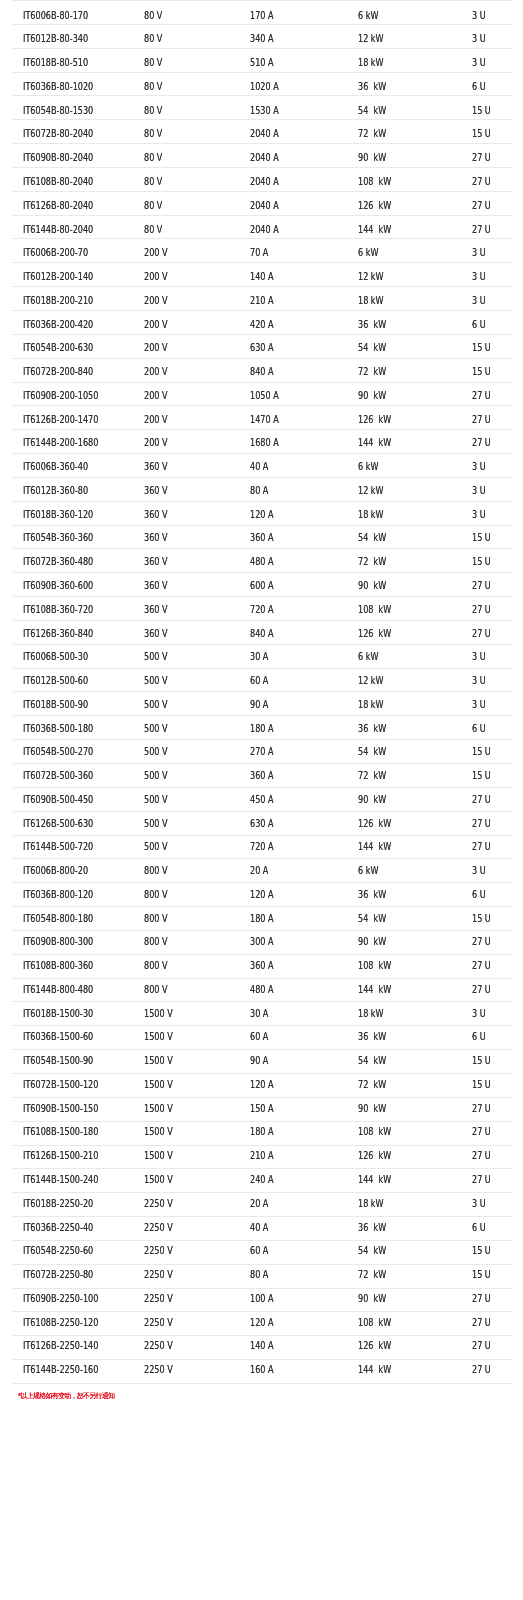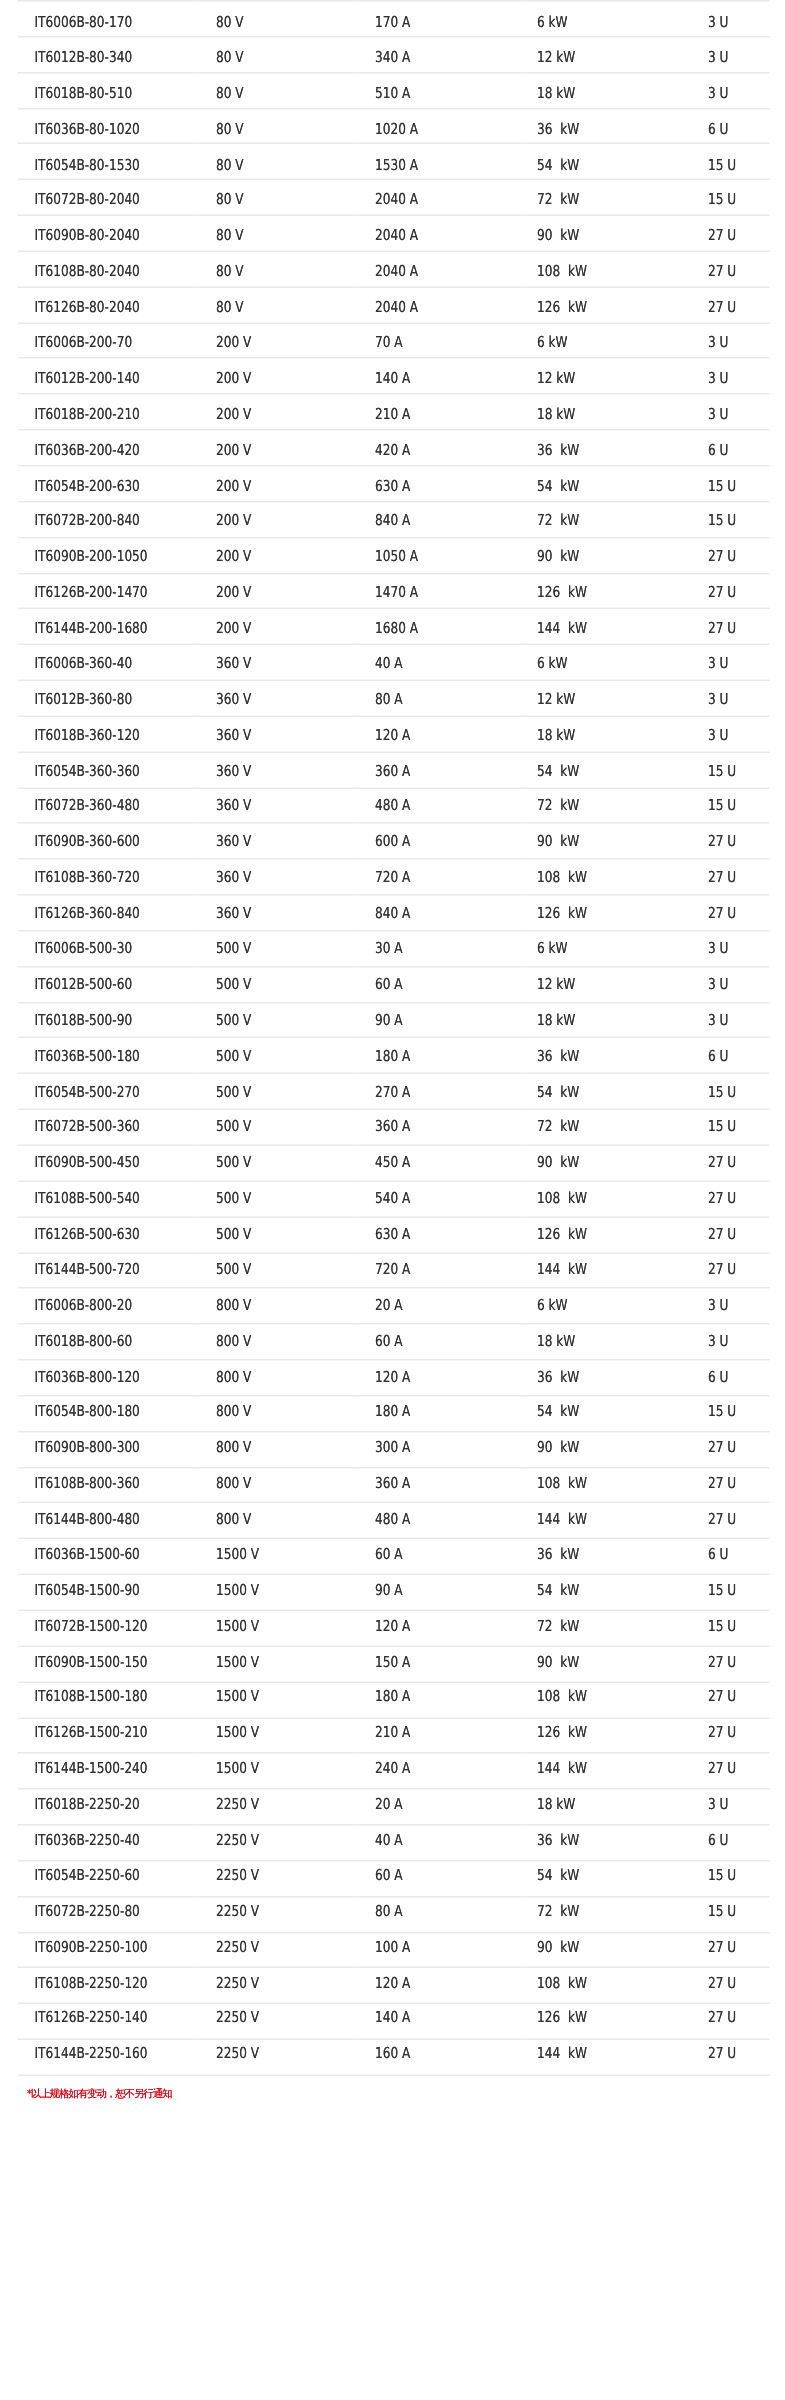--- a/index.html
+++ b/index.html
@@ -90,20 +90,27 @@
           <td class="col-rack_height"><span style="top: 9.11px;">27 U</span></td>
         </tr>
         <tr>
           <td class="col-model"><span style="top: 9.04px;">IT6126B-80-2040</span></td>
           <td class="col-voltage"><span style="top: 9.04px;">80 V</span></td>
           <td class="col-current"><span style="top: 9.04px;">2040 A</span></td>
           <td class="col-power"><span style="top: 9.04px;">126  kW</span></td>
           <td class="col-rack_height"><span style="top: 9.04px;">27 U</span></td>
         </tr>
         <tr>
+          <td class="col-model"><span style="top: 8.97px;">IT6144B-80-2040</span></td>
+          <td class="col-voltage"><span style="top: 8.97px;">80 V</span></td>
+          <td class="col-current"><span style="top: 8.97px;">2040 A</span></td>
+          <td class="col-power"><span style="top: 8.97px;">144  kW</span></td>
+          <td class="col-rack_height"><span style="top: 8.97px;">27 U</span></td>
+        </tr>
+        <tr>
           <td class="col-model"><span style="top: 8.9px;">IT6006B-200-70</span></td>
           <td class="col-voltage"><span style="top: 8.9px;">200 V</span></td>
           <td class="col-current"><span style="top: 8.9px;">70 A</span></td>
           <td class="col-power"><span style="top: 8.9px;">6 kW</span></td>
           <td class="col-rack_height"><span style="top: 8.9px;">3 U</span></td>
         </tr>
         <tr>
           <td class="col-model"><span style="top: 8.83px;">IT6012B-200-140</span></td>
           <td class="col-voltage"><span style="top: 8.83px;">200 V</span></td>
           <td class="col-current"><span style="top: 8.83px;">140 A</span></td>
@@ -258,27 +265,20 @@
           <td class="col-rack_height"><span style="top: 7.15px;">15 U</span></td>
         </tr>
         <tr>
           <td class="col-model"><span style="top: 7.08px;">IT6090B-500-450</span></td>
           <td class="col-voltage"><span style="top: 7.08px;">500 V</span></td>
           <td class="col-current"><span style="top: 7.08px;">450 A</span></td>
           <td class="col-power"><span style="top: 7.08px;">90  kW</span></td>
           <td class="col-rack_height"><span style="top: 7.08px;">27 U</span></td>
         </tr>
         <tr>
-          <td class="col-model"><span style="top: 7.01px;">IT6108B-500-540</span></td>
-          <td class="col-voltage"><span style="top: 7.01px;">500 V</span></td>
-          <td class="col-current"><span style="top: 7.01px;">540 A</span></td>
-          <td class="col-power"><span style="top: 7.01px;">108  kW</span></td>
-          <td class="col-rack_height"><span style="top: 7.01px;">27 U</span></td>
-        </tr>
-        <tr>
           <td class="col-model"><span style="top: 6.94px;">IT6126B-500-630</span></td>
           <td class="col-voltage"><span style="top: 6.94px;">500 V</span></td>
           <td class="col-current"><span style="top: 6.94px;">630 A</span></td>
           <td class="col-power"><span style="top: 6.94px;">126  kW</span></td>
           <td class="col-rack_height"><span style="top: 6.94px;">27 U</span></td>
         </tr>
         <tr>
           <td class="col-model"><span style="top: 6.87px;">IT6144B-500-720</span></td>
           <td class="col-voltage"><span style="top: 6.87px;">500 V</span></td>
           <td class="col-current"><span style="top: 6.87px;">720 A</span></td>
@@ -286,27 +286,20 @@
           <td class="col-rack_height"><span style="top: 6.87px;">27 U</span></td>
         </tr>
         <tr>
           <td class="col-model"><span style="top: 6.8px;">IT6006B-800-20</span></td>
           <td class="col-voltage"><span style="top: 6.8px;">800 V</span></td>
           <td class="col-current"><span style="top: 6.8px;">20 A</span></td>
           <td class="col-power"><span style="top: 6.8px;">6 kW</span></td>
           <td class="col-rack_height"><span style="top: 6.8px;">3 U</span></td>
         </tr>
         <tr>
-          <td class="col-model"><span style="top: 6.66px;">IT6018B-800-60</span></td>
-          <td class="col-voltage"><span style="top: 6.66px;">800 V</span></td>
-          <td class="col-current"><span style="top: 6.66px;">60 A</span></td>
-          <td class="col-power"><span style="top: 6.66px;">18 kW</span></td>
-          <td class="col-rack_height"><span style="top: 6.66px;">3 U</span></td>
-        </tr>
-        <tr>
           <td class="col-model"><span style="top: 6.59px;">IT6036B-800-120</span></td>
           <td class="col-voltage"><span style="top: 6.59px;">800 V</span></td>
           <td class="col-current"><span style="top: 6.59px;">120 A</span></td>
           <td class="col-power"><span style="top: 6.59px;">36  kW</span></td>
           <td class="col-rack_height"><span style="top: 6.59px;">6 U</span></td>
         </tr>
         <tr>
           <td class="col-model"><span style="top: 6.52px;">IT6054B-800-180</span></td>
           <td class="col-voltage"><span style="top: 6.52px;">800 V</span></td>
           <td class="col-current"><span style="top: 6.52px;">180 A</span></td>
@@ -326,20 +319,27 @@
           <td class="col-current"><span style="top: 6.31px;">360 A</span></td>
           <td class="col-power"><span style="top: 6.31px;">108  kW</span></td>
           <td class="col-rack_height"><span style="top: 6.31px;">27 U</span></td>
         </tr>
         <tr>
           <td class="col-model"><span style="top: 6.17px;">IT6144B-800-480</span></td>
           <td class="col-voltage"><span style="top: 6.17px;">800 V</span></td>
           <td class="col-current"><span style="top: 6.17px;">480 A</span></td>
           <td class="col-power"><span style="top: 6.17px;">144  kW</span></td>
           <td class="col-rack_height"><span style="top: 6.17px;">27 U</span></td>
+        </tr>
+        <tr>
+          <td class="col-model"><span style="top: 6.1px;">IT6018B-1500-30</span></td>
+          <td class="col-voltage"><span style="top: 6.1px;">1500 V</span></td>
+          <td class="col-current"><span style="top: 6.1px;">30 A</span></td>
+          <td class="col-power"><span style="top: 6.1px;">18 kW</span></td>
+          <td class="col-rack_height"><span style="top: 6.1px;">3 U</span></td>
         </tr>
         <tr>
           <td class="col-model"><span style="top: 6.03px;">IT6036B-1500-60</span></td>
           <td class="col-voltage"><span style="top: 6.03px;">1500 V</span></td>
           <td class="col-current"><span style="top: 6.03px;">60 A</span></td>
           <td class="col-power"><span style="top: 6.03px;">36  kW</span></td>
           <td class="col-rack_height"><span style="top: 6.03px;">6 U</span></td>
         </tr>
         <tr>
           <td class="col-model"><span style="top: 5.96px;">IT6054B-1500-90</span></td>

